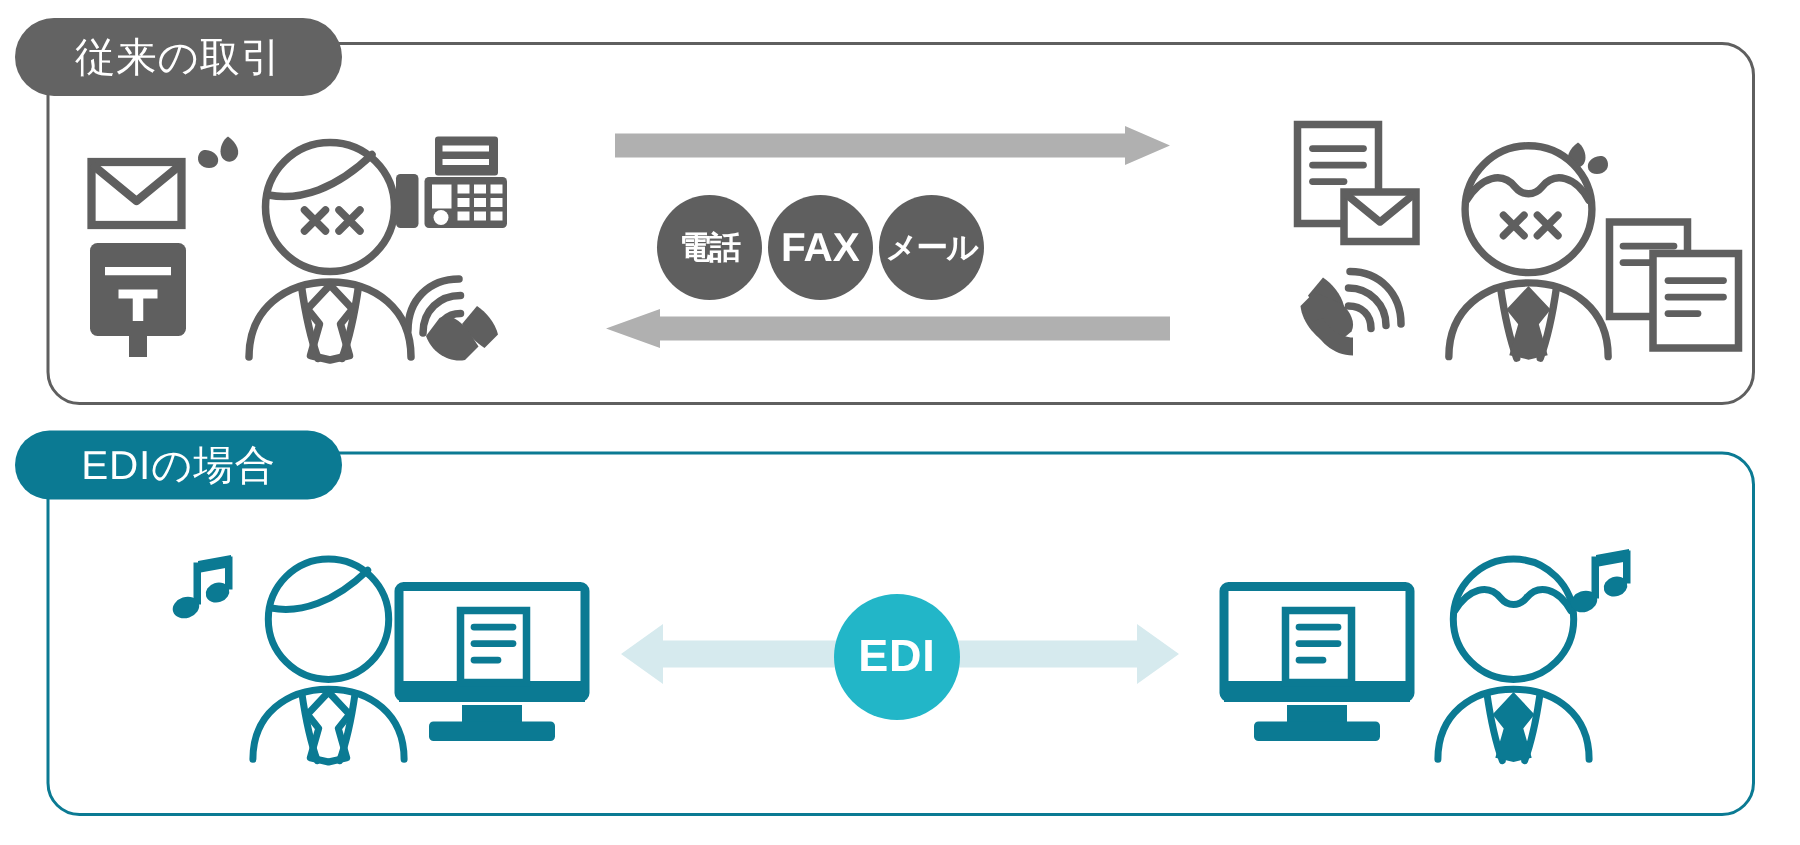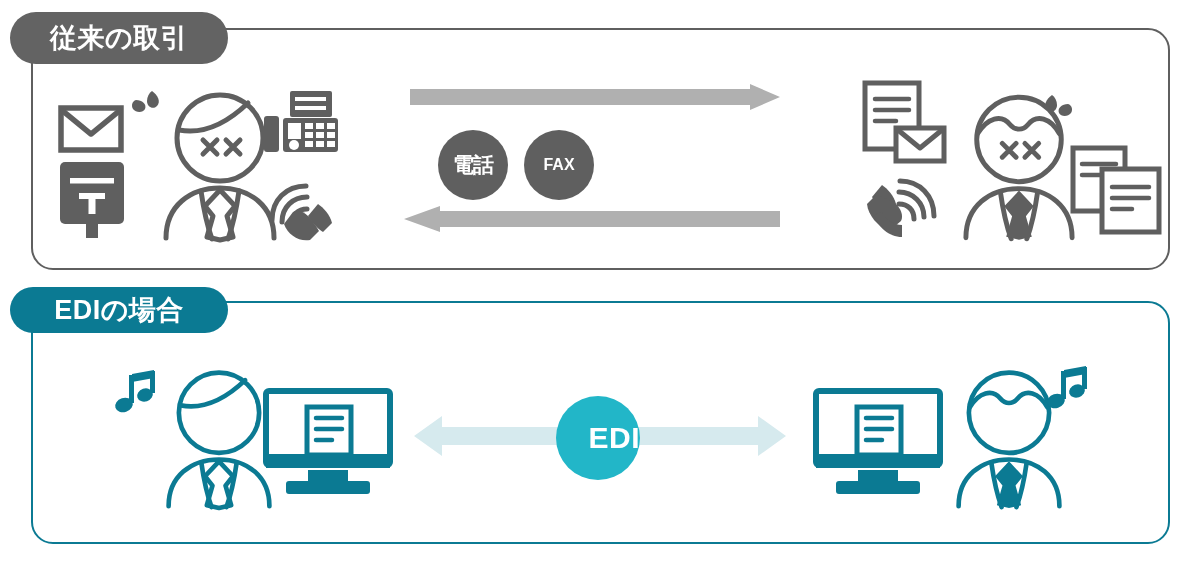--- a/index.html
+++ b/index.html
@@ -27,21 +27,21 @@
     left:31px;top:301px;width:1139px;height:243px;
     border:2.5px solid #0b7a93;
   }
 
   
   .pill{
     position:absolute;
     display:flex;align-items:center;justify-content:center;
     border-radius:999px;
     color:#ffffff;
-    font-weight:bold;
+    font-weight:normal;
     letter-spacing:0.5px;
     z-index:5;
   }
   .pill-legacy{
     left:10px;top:12px;width:218px;height:52px;
     background:#636363;
     font-size:27px;
   }
   .pill-edi{
     left:10px;top:287px;width:218px;height:46px;
@@ -54,37 +54,37 @@
     position:absolute;left:410px;top:84px;width:370px;height:26px;
   }
   .arrow-l-top{
     position:absolute;left:404px;top:206px;width:376px;height:26px;
   }
   .arrow-svg{display:block;width:100%;height:100%;}
 
   
   .methods{
     position:absolute;left:438px;top:130px;
-    display:flex;gap:16px;align-items:center;
+    display:flex;gap:4px;align-items:center;
   }
   .method{
     width:70px;height:70px;border-radius:50%;
     background:#5f5f5f;color:#fff;
     display:flex;align-items:center;justify-content:center;
     font-size:21px;font-weight:bold;
     letter-spacing:-1px;
   }
-  .method.fax{font-size:16px;letter-spacing:0;}
+  .method.fax{font-size:27px;letter-spacing:0;}
 
   
   .edi-arrow{position:absolute;left:414px;top:408px;width:372px;height:56px;}
   .edi-circle{
     position:absolute;left:556px;top:396px;width:84px;height:84px;
     border-radius:50%;background:#22b6c8;
-    display:flex;align-items:center;justify-content:flex-end;
+    display:flex;align-items:center;justify-content:center;
     color:#ffffff;font-size:30px;font-weight:bold;letter-spacing:0.5px;
     z-index:3;
   }
 
   
   .ic{position:absolute;}
   svg{overflow:visible;}
 </style>
 </head>
 <body>
@@ -182,20 +182,23 @@
     </svg>
   </div>
 
   <div class="methods">
     <div class="method">
       <span>電話</span>
     </div>
     <div class="method fax">
       <span>FAX</span>
     </div>
+    <div class="method">
+      <span>メール</span>
+    </div>
   </div>
 
   <div class="ic" style="left:862px;top:80px;">
     <svg width="86" height="84" viewBox="0 0 86 84">
       <rect x="3" y="3" width="54" height="66" fill="#fff" stroke="#5f5f5f" stroke-width="5"></rect>
       <g stroke="#5f5f5f" stroke-width="4.5" stroke-linecap="round">
         <line x1="13" y1="19" x2="47" y2="19"></line>
         <line x1="13" y1="30" x2="47" y2="30"></line>
         <line x1="13" y1="41" x2="34" y2="41"></line>
       </g>

